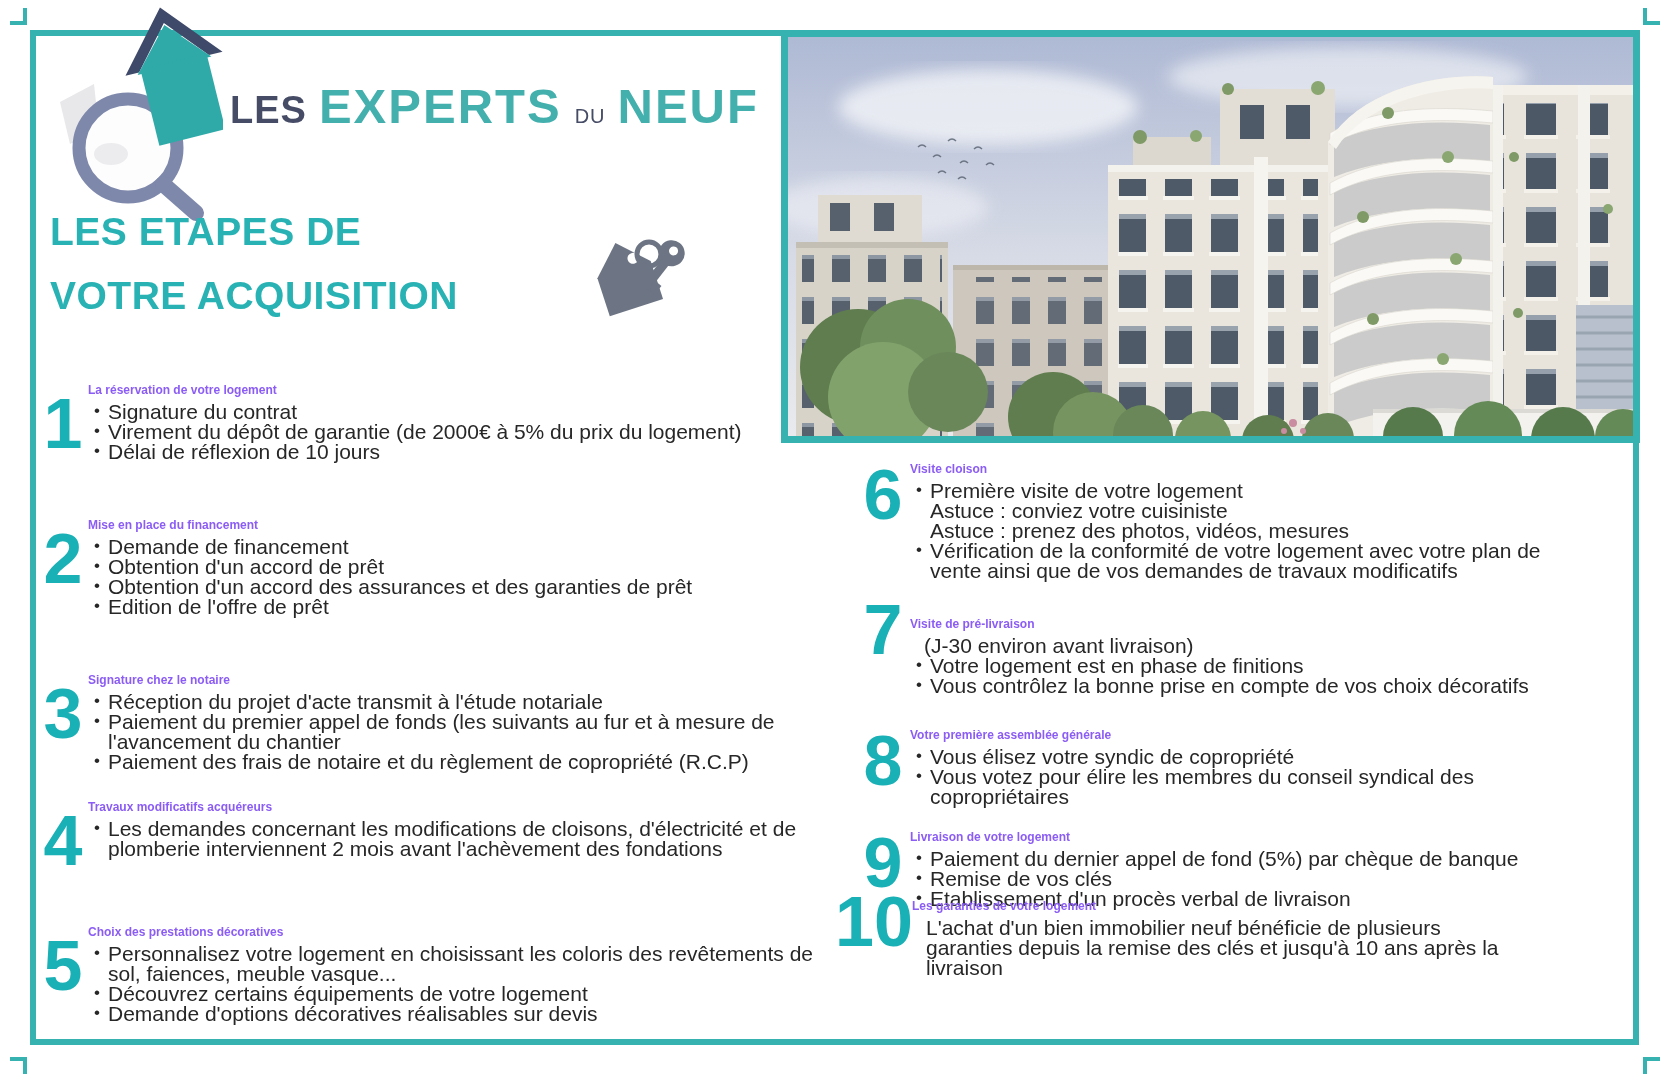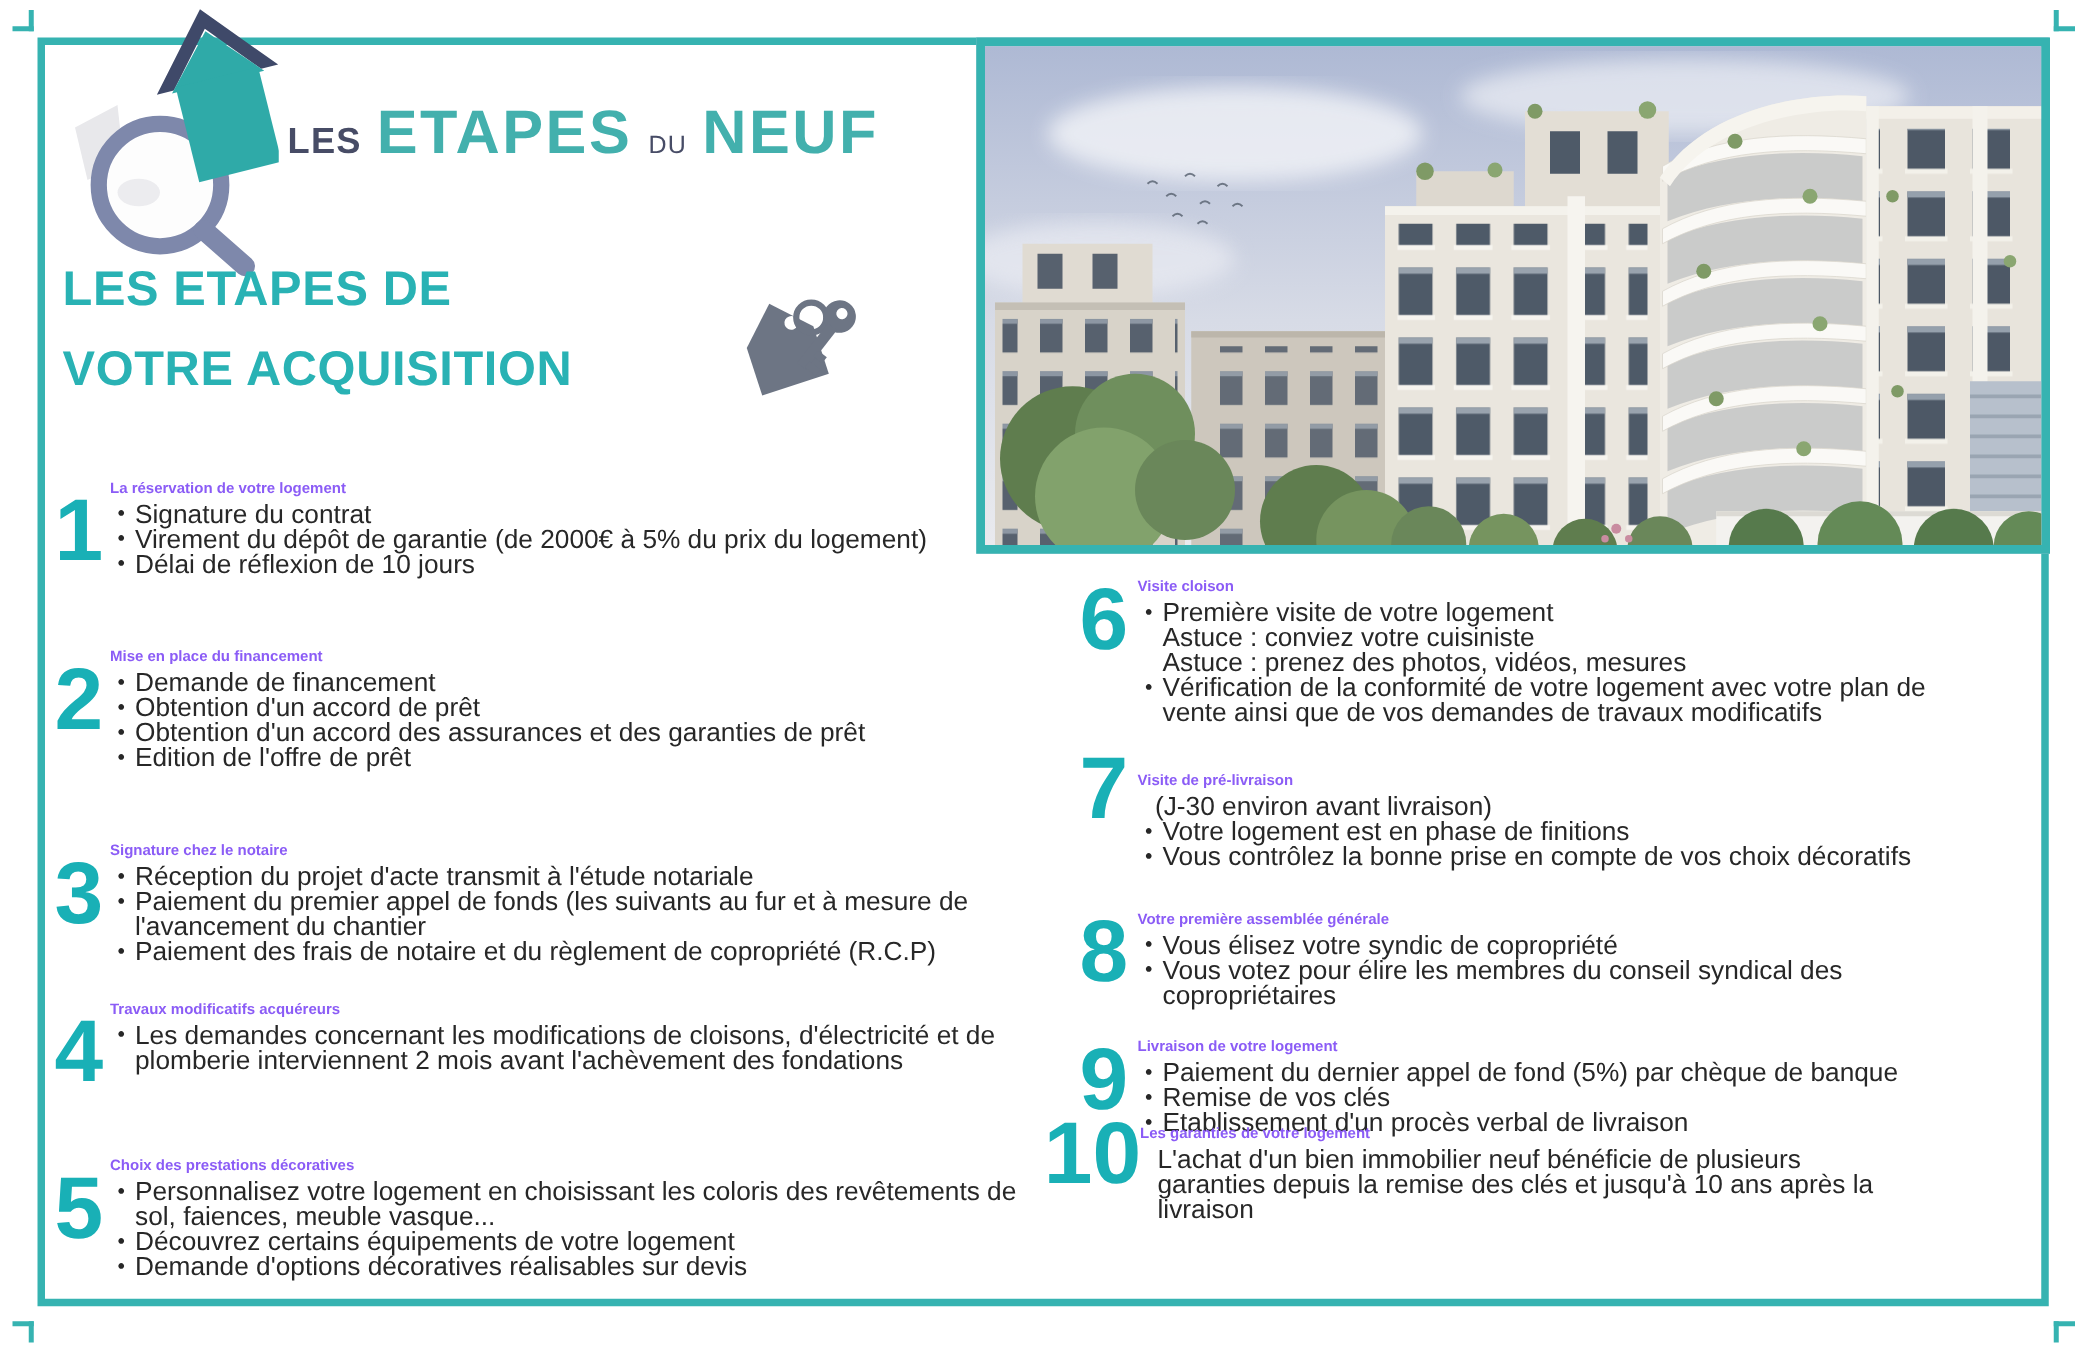--- a/index.html
+++ b/index.html
@@ -10,21 +10,21 @@
          border:6px solid #36b3b1;box-sizing:border-box;}
   .corner{position:absolute;width:17px;height:17px;box-sizing:border-box;}
   .corner.tl{left:10px;top:8px;border-right:4px solid #36b3b1;border-bottom:4px solid #36b3b1;}
   .corner.tr{left:1643px;top:8px;border-left:4px solid #36b3b1;border-bottom:4px solid #36b3b1;}
   .corner.bl{left:10px;top:1057px;border-right:4px solid #36b3b1;border-top:4px solid #36b3b1;}
   .corner.br{left:1643px;top:1057px;border-left:4px solid #36b3b1;border-top:4px solid #36b3b1;}
 
   
   .logo-graphic{position:absolute;left:48px;top:2px;width:175px;height:220px;}
   .logo-text{position:absolute;left:230px;top:78px;display:flex;align-items:baseline;white-space:nowrap;}
-  .logo-text .w-les{font-size:29px;font-weight:bold;color:#474c66;letter-spacing:1px;margin-right:12px;}
+  .logo-text .w-les{font-size:38px;font-weight:bold;color:#474c66;letter-spacing:1px;margin-right:12px;}
   .logo-text .w-experts{font-size:49px;font-weight:bold;color:#43b0ad;letter-spacing:2px;margin-right:13px;}
   .logo-text .w-du{font-size:20px;font-weight:normal;color:#474c66;letter-spacing:1px;margin-right:12px;}
   .logo-text .w-neuf{font-size:49px;font-weight:bold;color:#43b0ad;letter-spacing:2px;}
 
   
   .main-title{position:absolute;left:50px;top:200px;font-size:39px;font-weight:bold;
               color:#29b2b4;line-height:64px;letter-spacing:0.5px;}
   .keys-icon{position:absolute;left:586px;top:228px;width:102px;height:92px;}
 
   
@@ -70,21 +70,21 @@
       <g transform="rotate(-14 126 70)">
         <polygon points="78,62 128,4 178,62 164,62 128,20 92,62" fill="#3f4969"></polygon>
         <polygon points="90,64 128,22 166,64" fill="#2faaa8"></polygon>
         <rect x="94" y="60" width="68" height="78" fill="#2faaa8"></rect>
       </g>
     </svg>
   </div>
 
   <div class="logo-text">
     <span class="w-les">LES</span>
-    <span class="w-experts">ETAPES</span>
+    <span class="w-experts">EXPERTS</span>
     <span class="w-du">DU</span>
     <span class="w-neuf">NEUF</span>
   </div>
 
   <div class="main-title">
     <div>LES ETAPES DE</div>
     <div>VOTRE ACQUISITION</div>
   </div>
 
   <div class="keys-icon">

